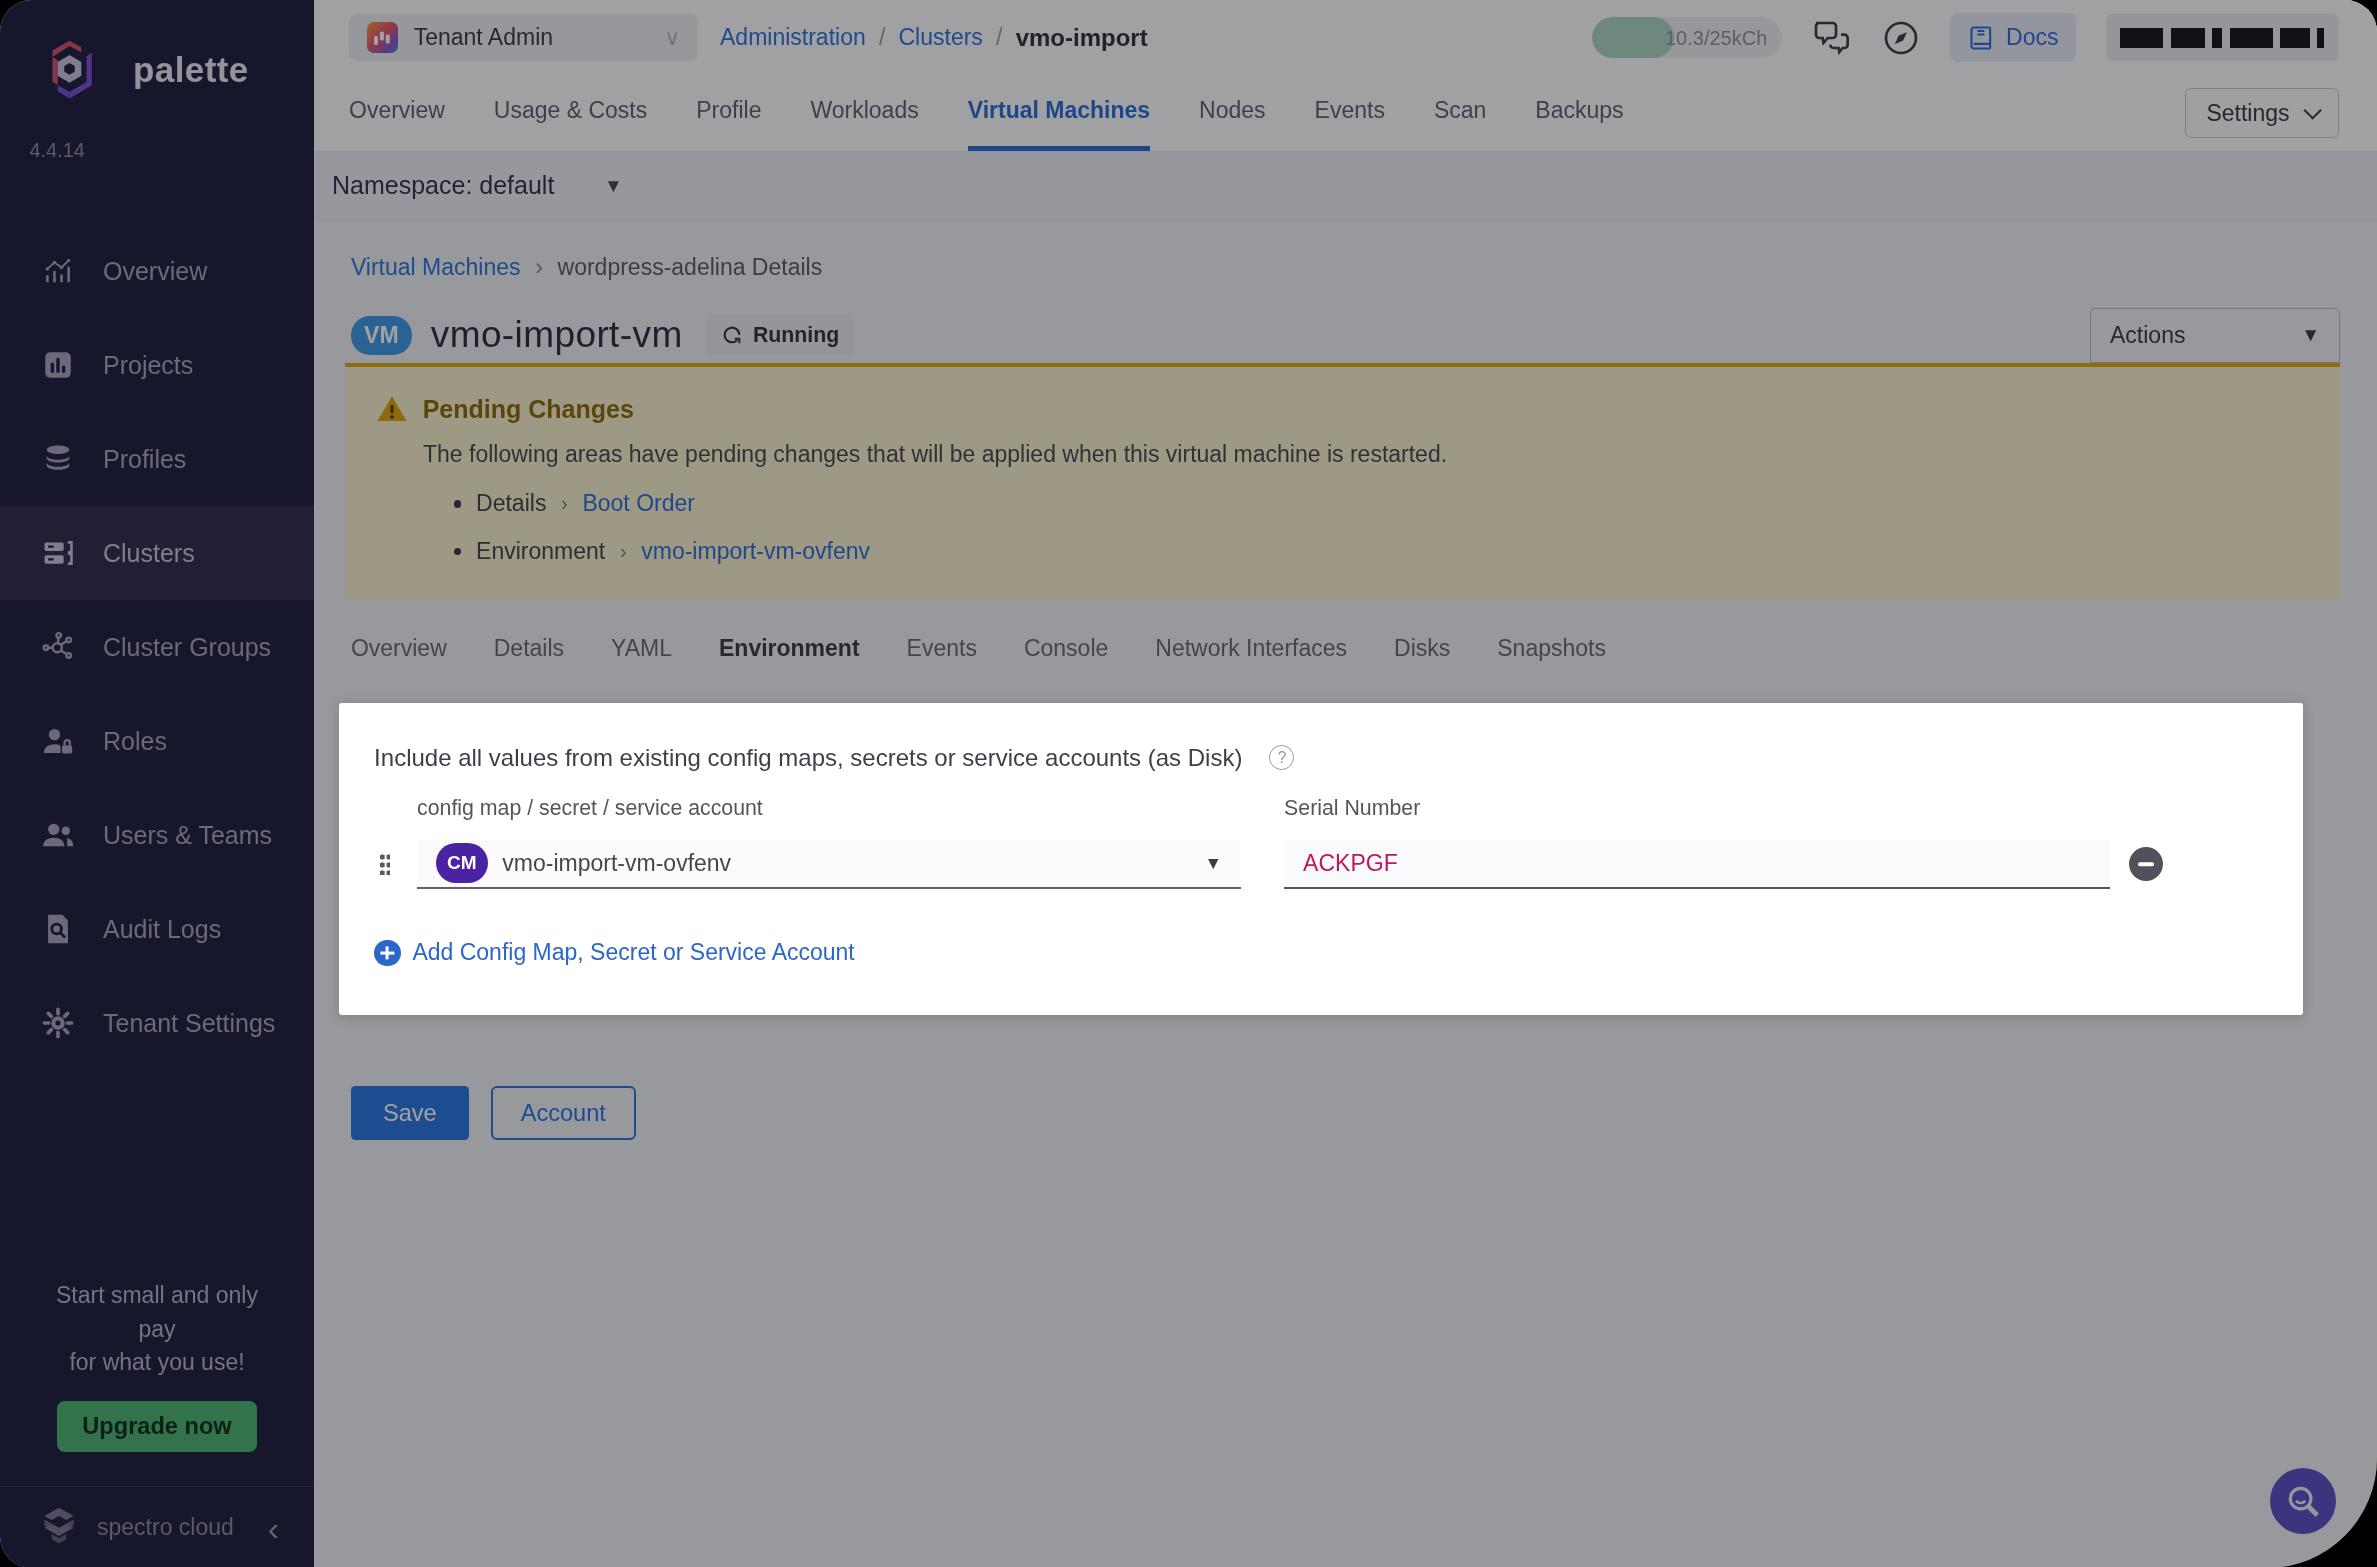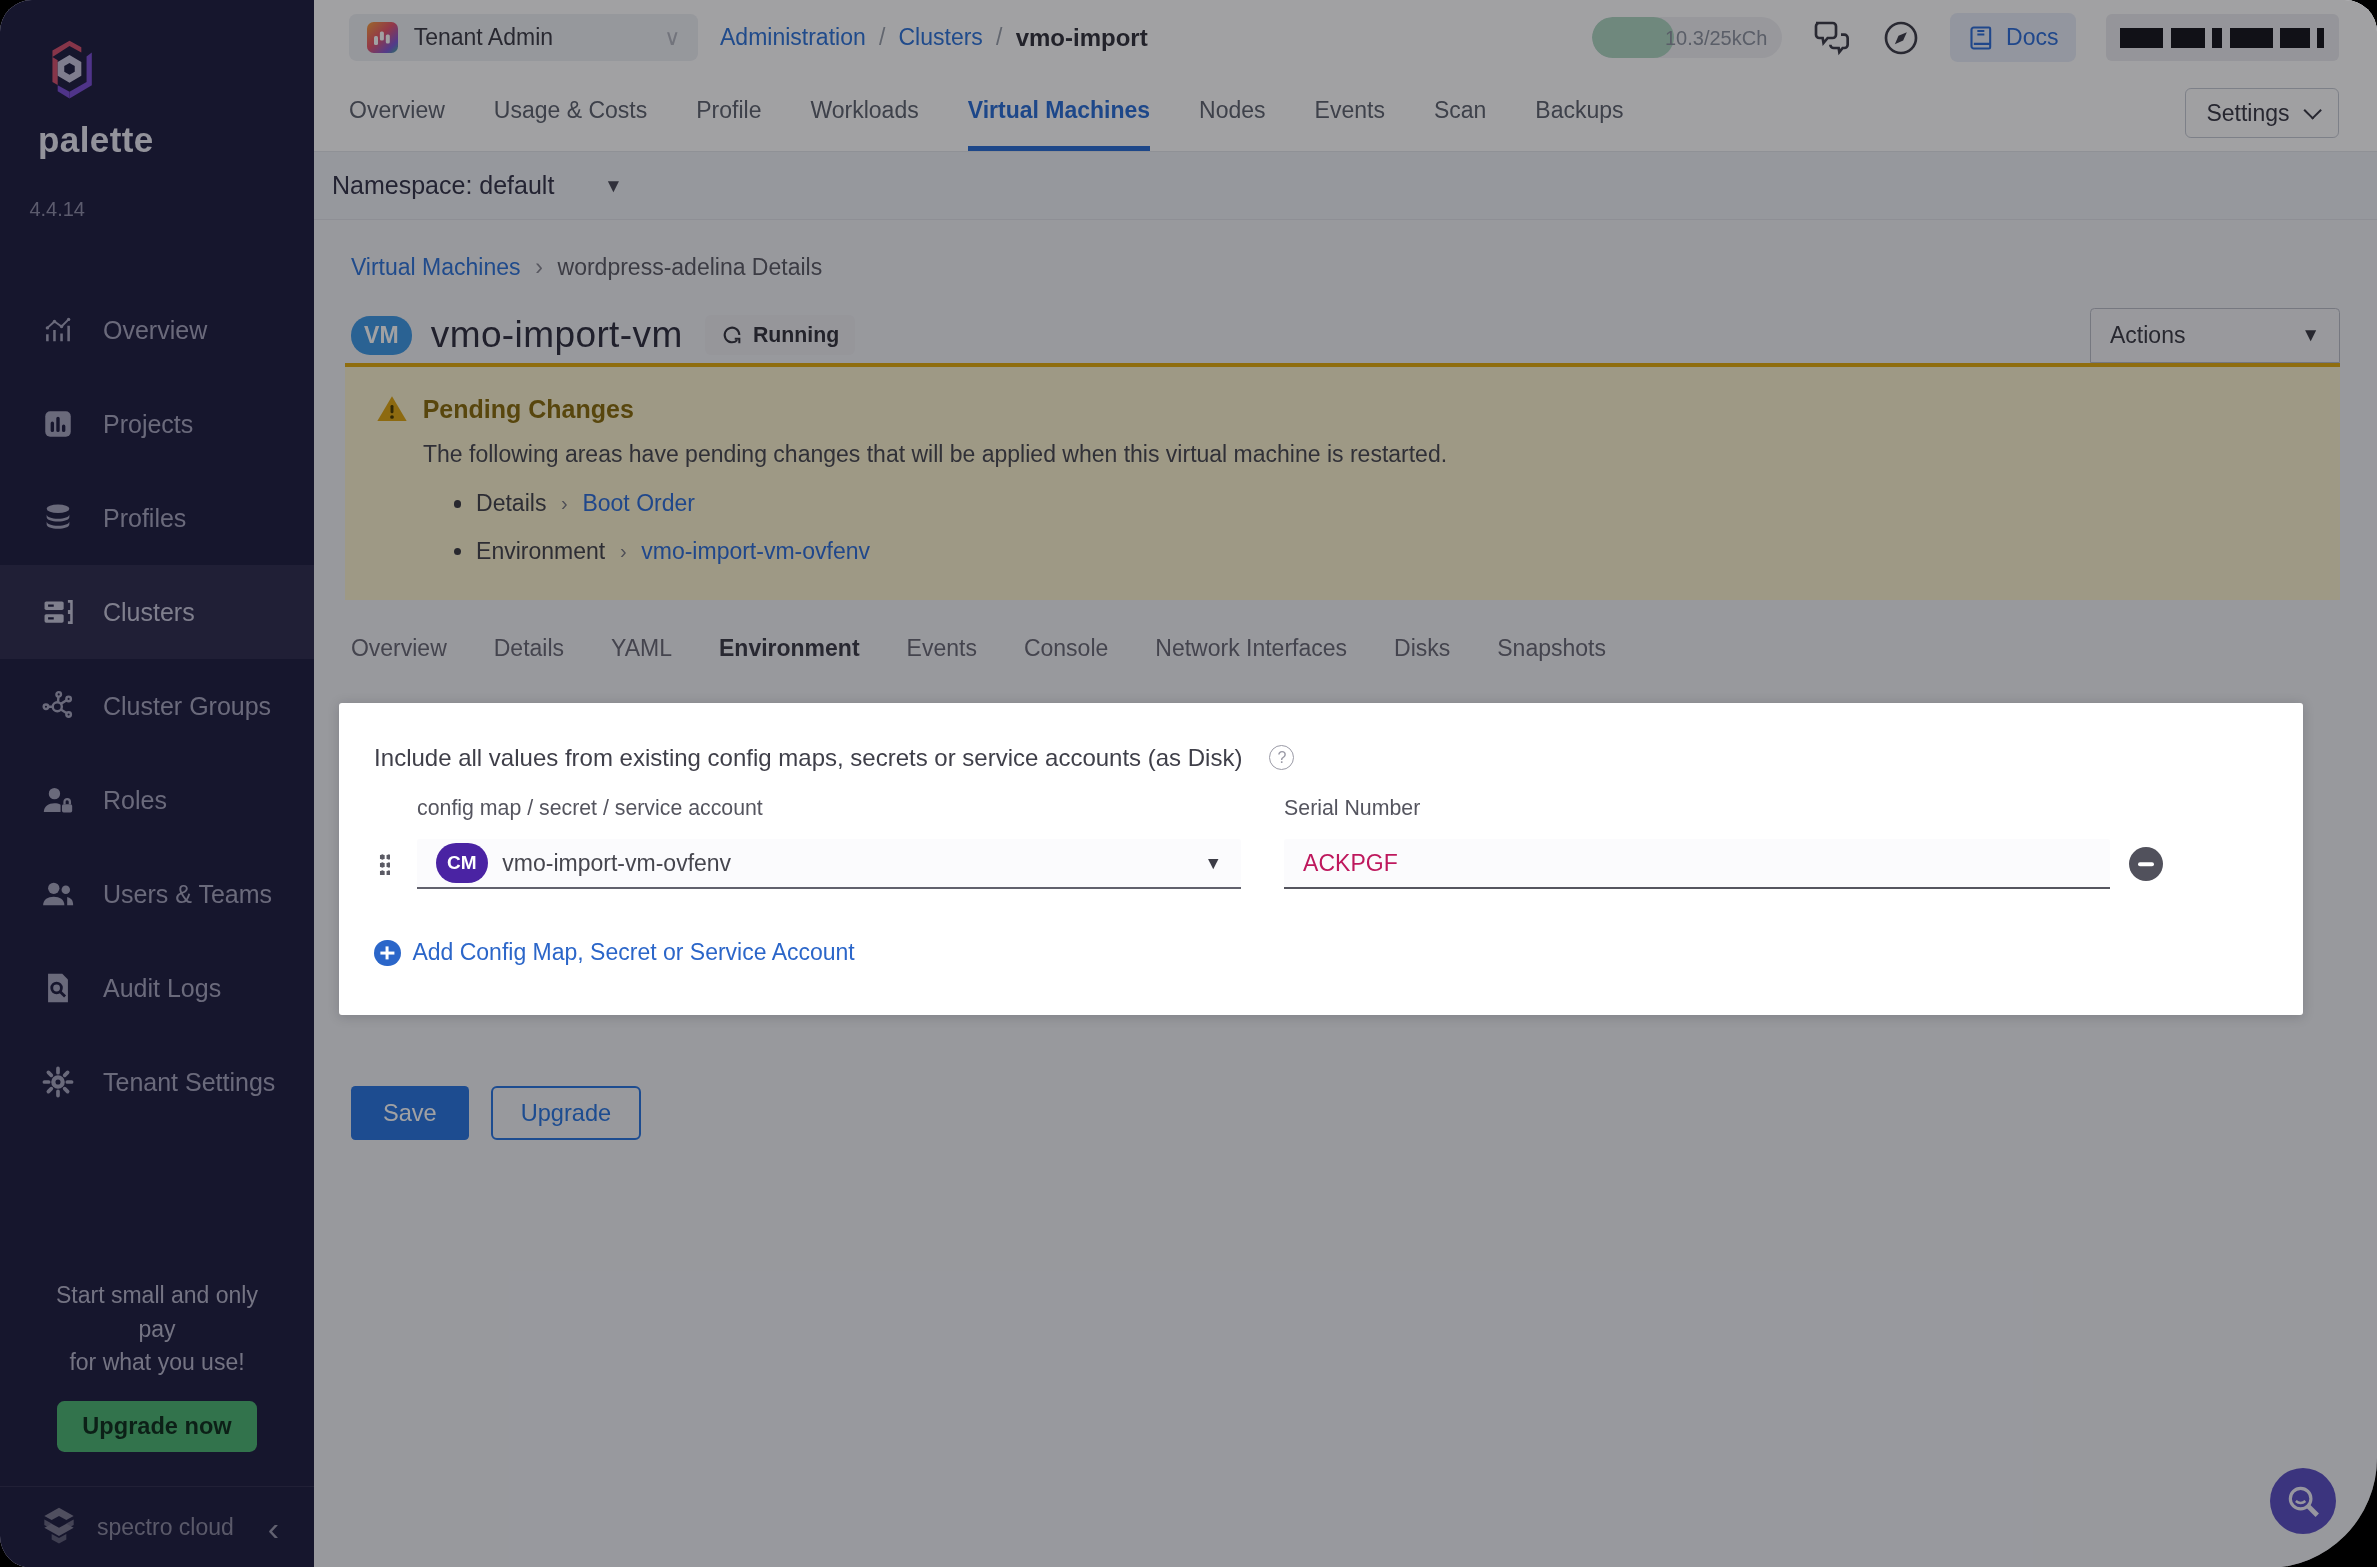--- a/index.html
+++ b/index.html
@@ -3,21 +3,21 @@
 <meta charset="utf-8">
 <style>
   * { margin:0; padding:0; box-sizing:border-box; font-family:"Liberation Sans", sans-serif; }
   html,body { background:#000; }
   .page { width:2377px; height:1568px; background:#000; position:relative; }
   .app { position:absolute; inset:0; border-radius:32px 32px 110px 32px; overflow:hidden;
          display:flex; background:#f1f2f6; }
 
   
   .sidebar { width:314px; flex:0 0 314px; background:#201f42; display:flex; flex-direction:column; position:relative; }
-  .logo-row { display:flex; gap:19px; padding:38px 0 0 38px;flex-direction:column; }
+  .logo-row { display:flex; align-items:center; gap:32px; padding:38px 0 0 38px; }
   .logo-icon svg { width:63px; height:63px; display:block; }
   .logo-text { font-size:35px; font-weight:600; color:#e9e9f2; letter-spacing:0.4px; }
   .version { margin:38px 0 0 29.4px; font-size:20px; color:#8f8ea8; }
   .nav { margin-top:62px; display:flex; flex-direction:column; }
   .nav-item { display:flex; align-items:center; gap:28px; height:94px; padding-left:41px;
               color:#a7a6bf; font-size:25px; cursor:pointer; }
   .nav-item.active { background:rgba(255,255,255,.07); color:#c9c8dc; }
   .nav-icon { width:34px; height:34px; display:inline-flex; }
   .nav-icon svg { width:34px; height:34px; }
   .upsell { margin-top:auto; text-align:center; padding:0 36px; }
@@ -513,21 +513,21 @@
           <button class="minus-btn"></button>
         </div>
         <div class="addlink">
           <span class="plus-circle"></span>
           <span>Add Config Map, Secret or Service Account</span>
         </div>
       </div>
 
       <div class="savebar">
         <button class="save-btn">Save</button>
-        <button class="reload-btn">Upgrade</button>
+        <button class="reload-btn">Account</button>
       </div>
 
     </div>
   </div>
 
   <button class="chat-fab">
     <svg viewBox="0 0 24 24" fill="none" stroke="#efeef8" stroke-width="2">
       <circle cx="10.5" cy="10.5" r="6.5"></circle>
       <path d="M15.5 15.5L21 21" stroke-width="3"></path>
       <path d="M7.5 12c1.8 1.6 4.2 1.6 6 0" stroke-width="1.6"></path>

